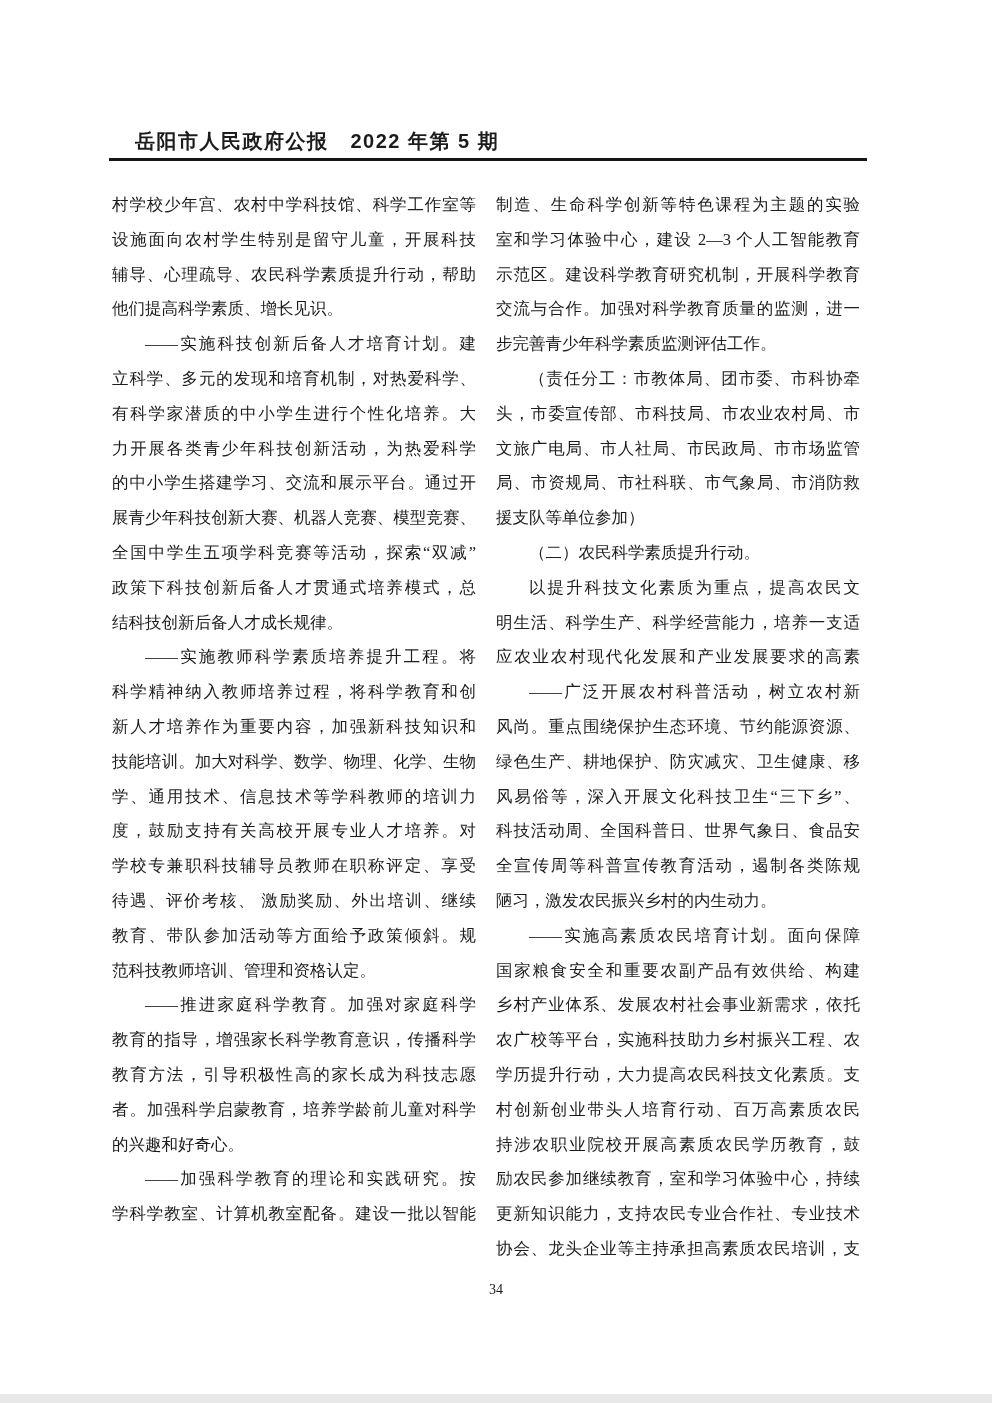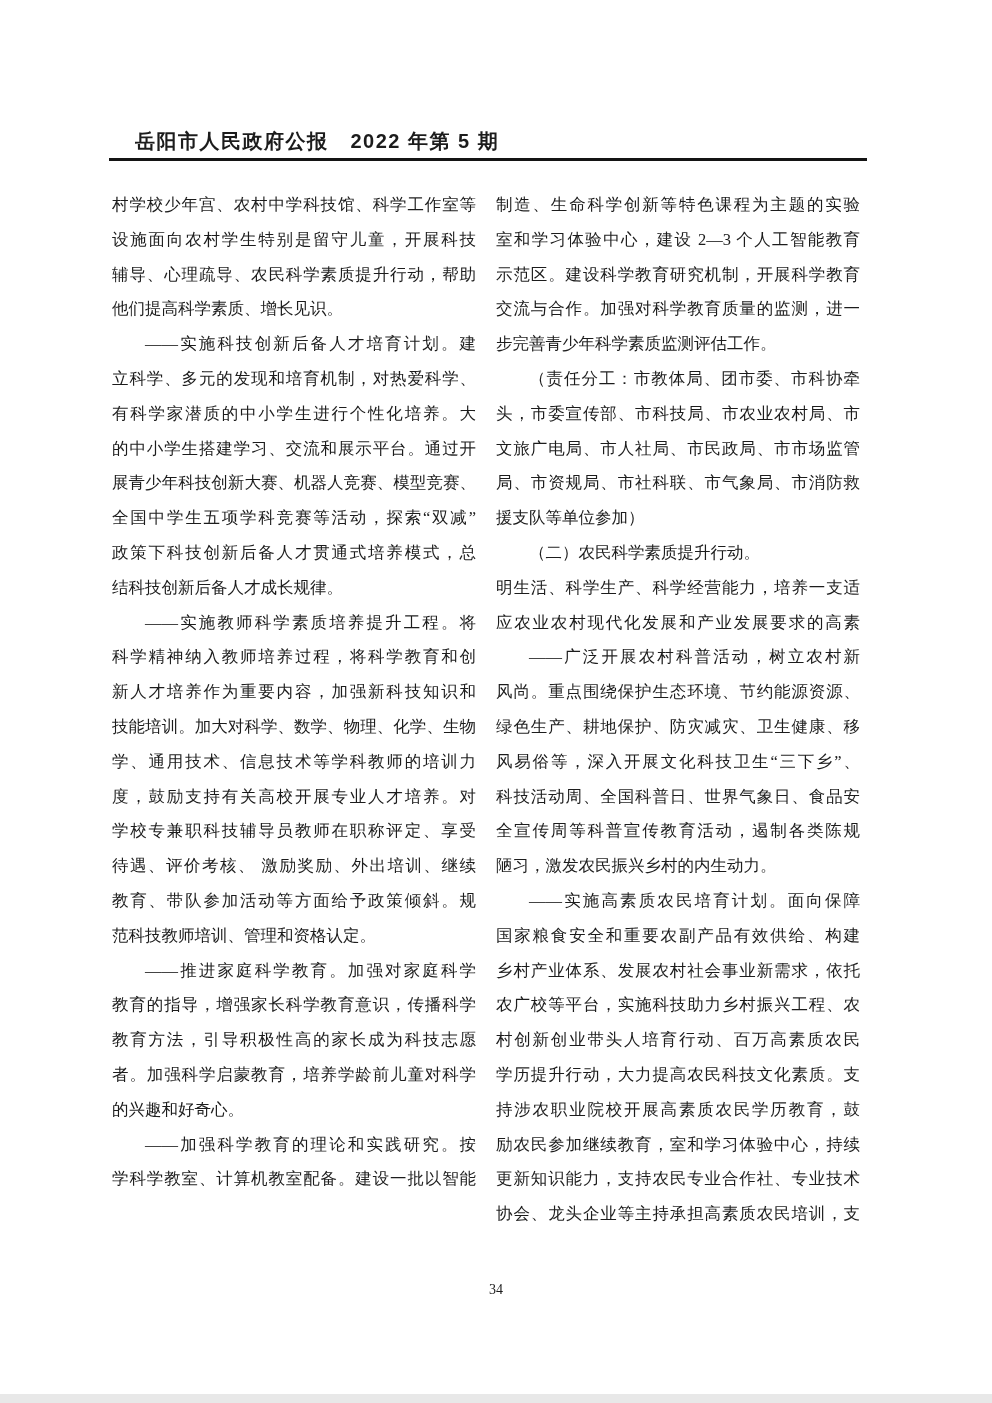--- a/index.html
+++ b/index.html
@@ -86,20 +86,21 @@
 
   <main class="columns">
     <section class="col" id="col-left">
         <div class="line">村学校少年宫、农村中学科技馆、科学工作室等</div>
         <div class="line">设施面向农村学生特别是留守儿童，开展科技</div>
         <div class="line">辅导、心理疏导、农民科学素质提升行动，帮助</div>
         <div class="line para-end">他们提高科学素质、增长见识。</div>
         <div class="line indent">——实施科技创新后备人才培育计划。建</div>
         <div class="line">立科学、多元的发现和培育机制，对热爱科学、</div>
         <div class="line">有科学家潜质的中小学生进行个性化培养。大</div>
+        <div class="line">力开展各类青少年科技创新活动，为热爱科学</div>
         <div class="line">的中小学生搭建学习、交流和展示平台。通过开</div>
         <div class="line">展青少年科技创新大赛、机器人竞赛、模型竞赛、</div>
         <div class="line">全国中学生五项学科竞赛等活动，探索“双减”</div>
         <div class="line">政策下科技创新后备人才贯通式培养模式，总</div>
         <div class="line para-end">结科技创新后备人才成长规律。</div>
         <div class="line indent">——实施教师科学素质培养提升工程。将</div>
         <div class="line">科学精神纳入教师培养过程，将科学教育和创</div>
         <div class="line">新人才培养作为重要内容，加强新科技知识和</div>
         <div class="line">技能培训。加大对科学、数学、物理、化学、生物</div>
         <div class="line">学、通用技术、信息技术等学科教师的培训力</div>
@@ -121,35 +122,36 @@
         <div class="line">室和学习体验中心，建设 2—3 个人工智能教育</div>
         <div class="line">示范区。建设科学教育研究机制，开展科学教育</div>
         <div class="line">交流与合作。加强对科学教育质量的监测，进一</div>
         <div class="line para-end">步完善青少年科学素质监测评估工作。</div>
         <div class="line indent">（责任分工：市教体局、团市委、市科协牵</div>
         <div class="line">头，市委宣传部、市科技局、市农业农村局、市</div>
         <div class="line">文旅广电局、市人社局、市民政局、市市场监管</div>
         <div class="line">局、市资规局、市社科联、市气象局、市消防救</div>
         <div class="line para-end">援支队等单位参加）</div>
         <div class="line indent para-end">（二）农民科学素质提升行动。</div>
+        <div class="line indent">以提升科技文化素质为重点，提高农民文</div>
         <div class="line">明生活、科学生产、科学经营能力，培养一支适</div>
         <div class="line">应农业农村现代化发展和产业发展要求的高素</div>
         <div class="line indent">——广泛开展农村科普活动，树立农村新</div>
         <div class="line">风尚。重点围绕保护生态环境、节约能源资源、</div>
         <div class="line">绿色生产、耕地保护、防灾减灾、卫生健康、移</div>
         <div class="line">风易俗等，深入开展文化科技卫生“三下乡”、</div>
         <div class="line">科技活动周、全国科普日、世界气象日、食品安</div>
         <div class="line">全宣传周等科普宣传教育活动，遏制各类陈规</div>
         <div class="line para-end">陋习，激发农民振兴乡村的内生动力。</div>
         <div class="line indent">——实施高素质农民培育计划。面向保障</div>
         <div class="line">国家粮食安全和重要农副产品有效供给、构建</div>
         <div class="line">乡村产业体系、发展农村社会事业新需求，依托</div>
         <div class="line">农广校等平台，实施科技助力乡村振兴工程、农</div>
+        <div class="line">学历提升行动，大力提高农民科技文化素质。支</div>
         <div class="line">村创新创业带头人培育行动、百万高素质农民</div>
-        <div class="line">学历提升行动，大力提高农民科技文化素质。支</div>
         <div class="line">持涉农职业院校开展高素质农民学历教育，鼓</div>
         <div class="line">励农民参加继续教育，室和学习体验中心，持续</div>
         <div class="line">更新知识能力，支持农民专业合作社、专业技术</div>
         <div class="line">协会、龙头企业等主持承担高素质农民培训，支</div>
       </section>
   </main>
 
   <footer class="page-footer">
     <span>34</span>
   </footer>

